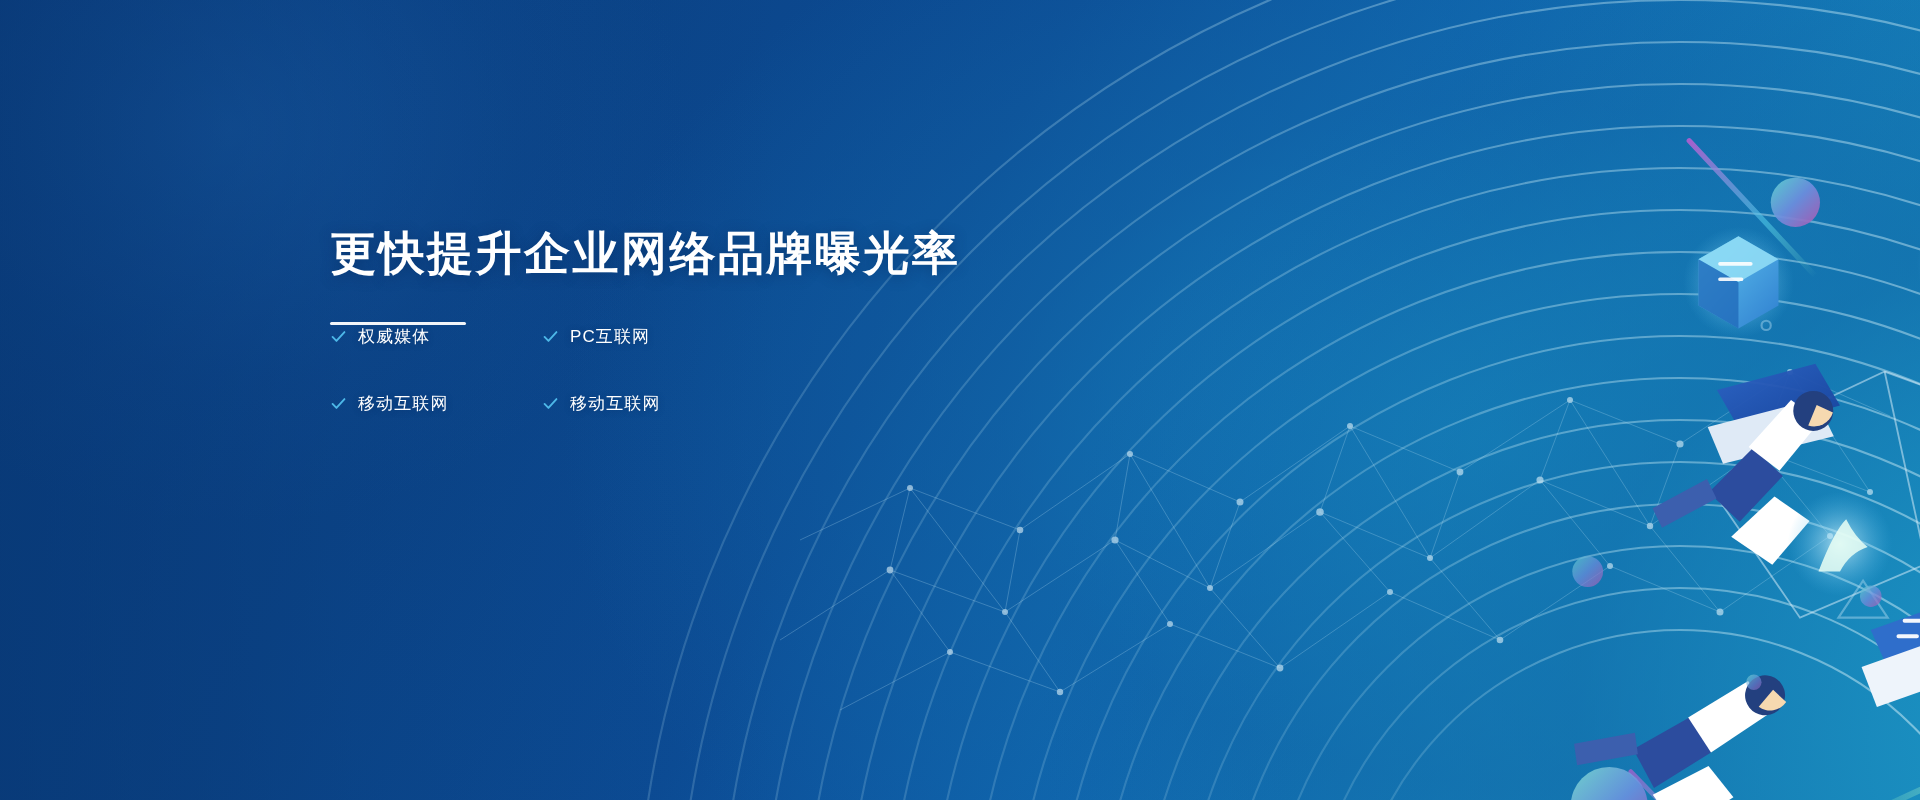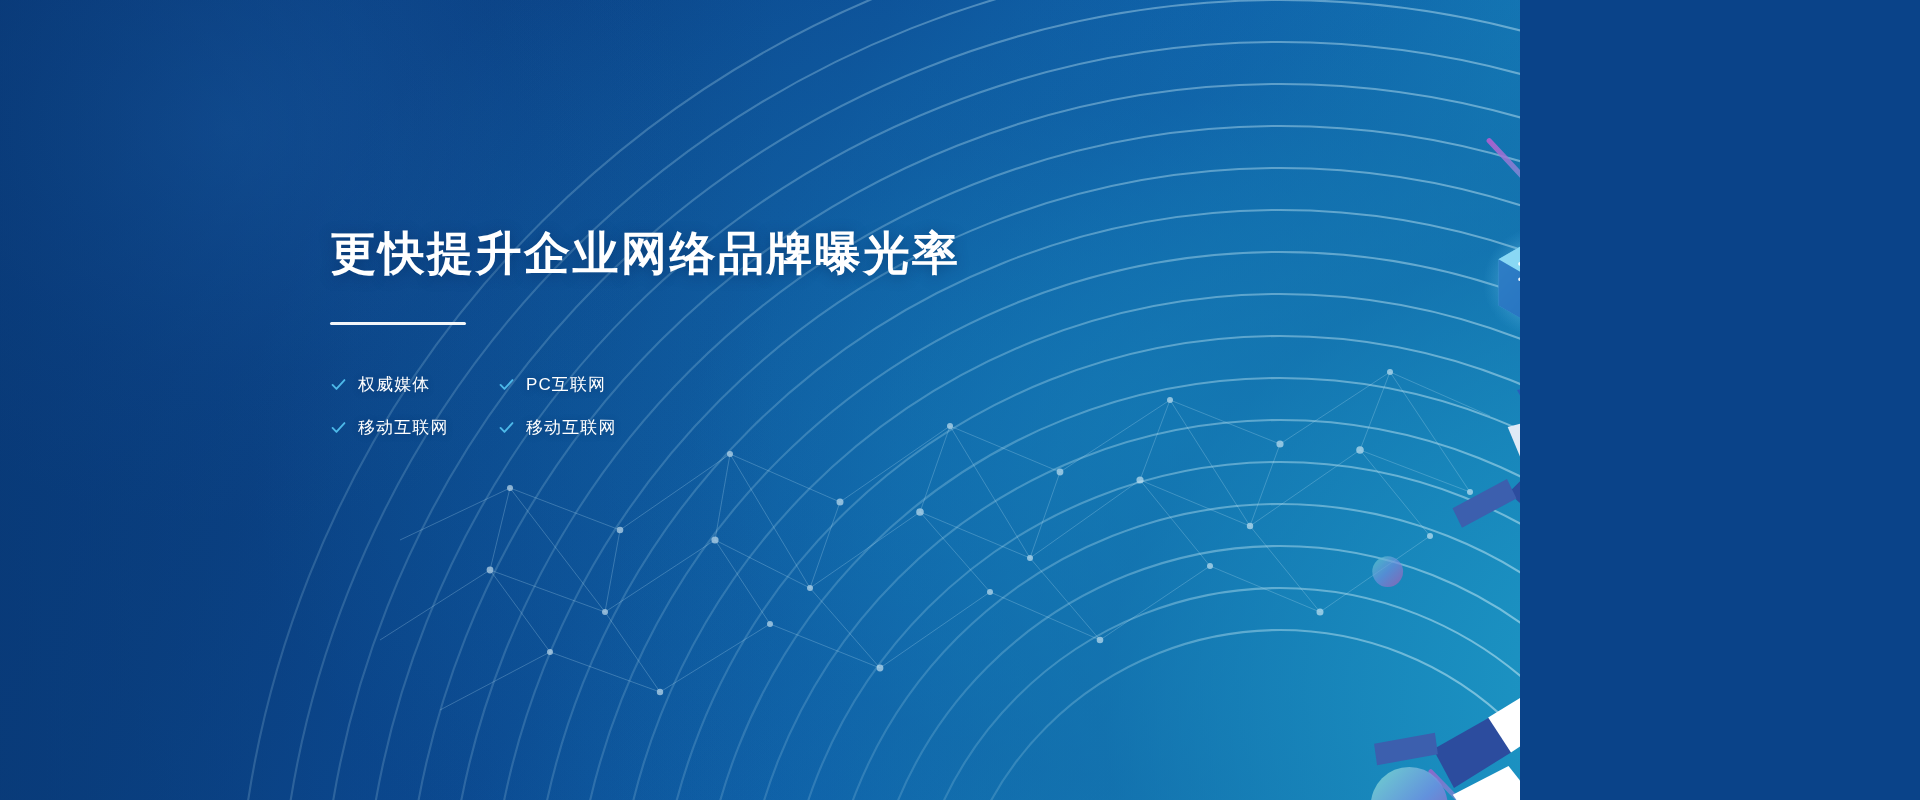--- a/index.html
+++ b/index.html
@@ -5,21 +5,21 @@
 <style>
   * { margin:0; padding:0; box-sizing:border-box; }
   html, body {
     width:1920px; height:800px; overflow:hidden;
     font-family:"Liberation Sans", "DejaVu Sans", sans-serif;
     background:#0a4389;
   }
 
   
   .banner {
-    position:relative; width:1520px; height:800px; overflow:hidden;
+    position:relative; width:1920px; height:800px; overflow:hidden;
     background:
       radial-gradient(ellipse 1500px 1100px at 118% 88%, #23a3cb 0%, rgba(26,143,192,0.92) 22%, rgba(18,110,170,0.55) 46%, rgba(12,80,147,0.12) 68%, rgba(10,67,137,0) 82%),
       radial-gradient(ellipse 1300px 900px at 78% 55%, rgba(23,135,190,0.78) 0%, rgba(19,110,172,0.45) 38%, rgba(11,70,140,0) 72%),
       linear-gradient(118deg, #0a3f82 0%, #0b4488 26%, #0c4c95 46%, #0f63ad 64%, #1580bc 80%, #1d97c6 100%);
   }
 
   
   .vignette-left {
     position:absolute; left:0; top:0; width:780px; height:100%;
     background:linear-gradient(90deg, rgba(7,52,110,0.55) 0%, rgba(8,56,116,0.22) 45%, rgba(8,56,116,0) 100%);
@@ -47,23 +47,23 @@
     margin-top:18px; font-size:27px; font-weight:500; color:#3fa2da;
     letter-spacing:2.2px; line-height:1.2; white-space:nowrap;
     text-shadow:0 1px 8px rgba(4,38,86,0.35);
   }
   .divider {
     margin-top:42px; width:136px; height:3px; background:#ffffff;
     border-radius:2px; opacity:.95;
   }
 
   .features {
-    margin-top:48px; display:grid;
+    display:grid;
     grid-template-columns:168px auto;
-    row-gap:20px; column-gap:0px;
+    row-gap:20px; column-gap:0px;gap:44px;
   }
   .feature { display:flex; align-items:center; gap:11px; }
   .check {
     width:17px; height:17px; flex:0 0 auto; display:block;
   }
   .feature-label {
     font-size:17px; color:#ffffff; letter-spacing:1.1px; white-space:nowrap;
     text-shadow:0 1px 6px rgba(4,38,86,0.40);
   }
 

